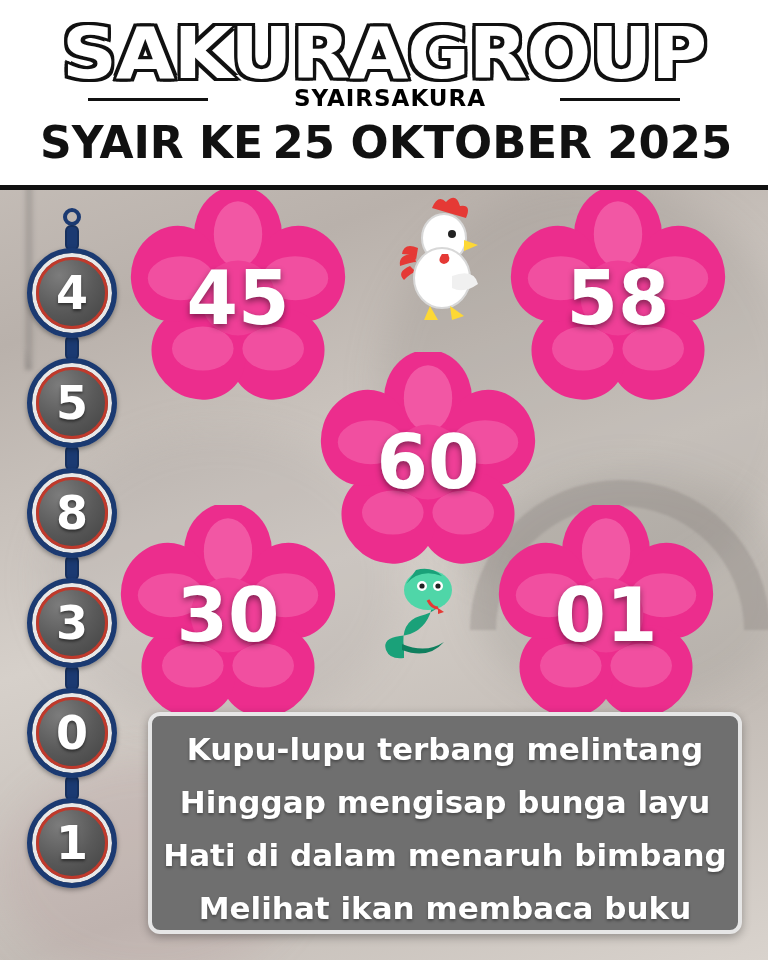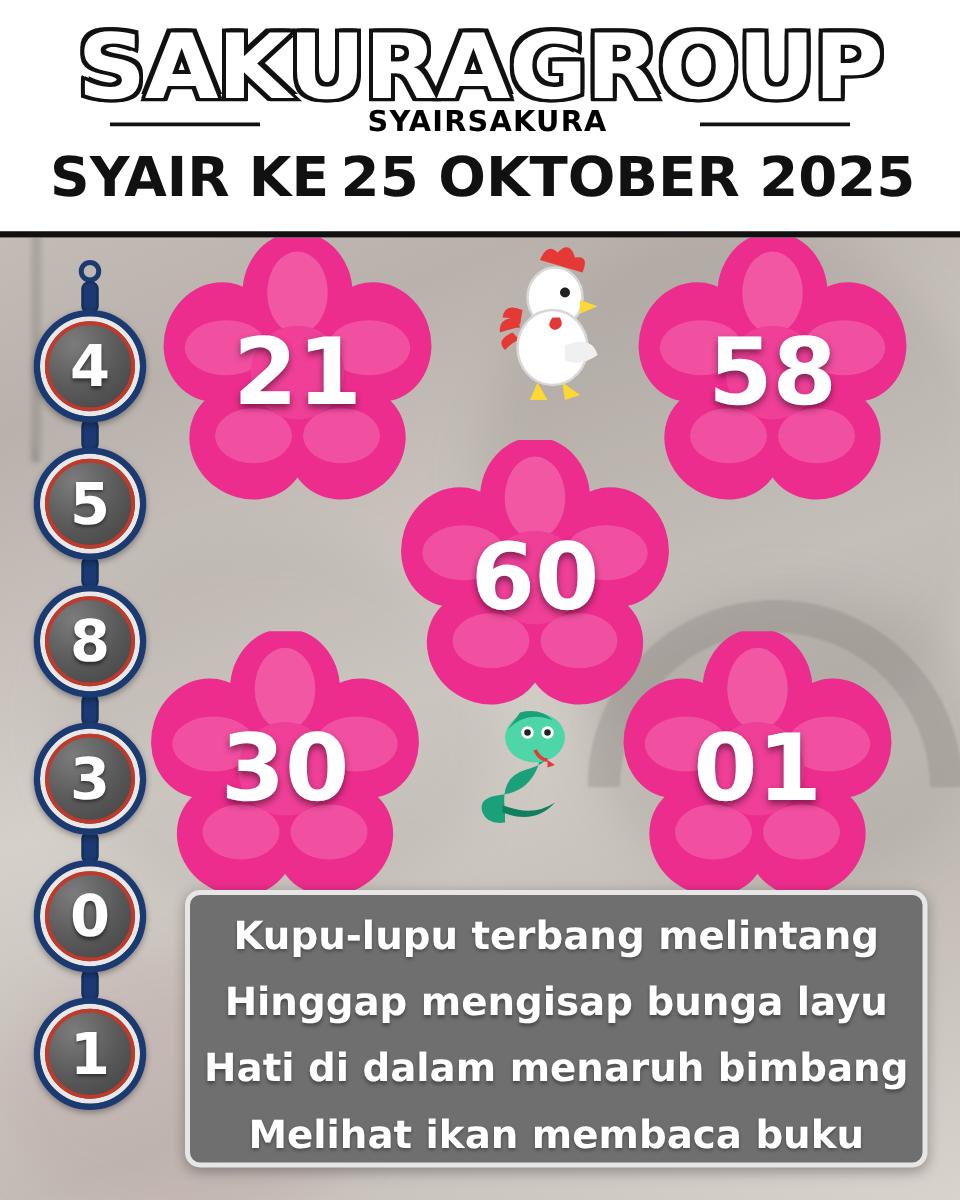--- a/index.html
+++ b/index.html
@@ -278,21 +278,21 @@
         <ellipse cx="64" cy="151" rx="44" ry="40" fill="#ec2d8d" transform="rotate(216 64 151)"></ellipse>
         <ellipse cx="43" cy="78" rx="44" ry="40" fill="#ec2d8d" transform="rotate(288 43 78)"></ellipse>
         <ellipse cx="100" cy="42" rx="22" ry="30" fill="#f87ab8" opacity="0.55"></ellipse>
         <ellipse cx="152" cy="82" rx="30" ry="20" fill="#f87ab8" opacity="0.45"></ellipse>
         <ellipse cx="132" cy="146" rx="28" ry="20" fill="#f87ab8" opacity="0.45"></ellipse>
         <ellipse cx="68" cy="146" rx="28" ry="20" fill="#f87ab8" opacity="0.45"></ellipse>
         <ellipse cx="48" cy="82" rx="30" ry="20" fill="#f87ab8" opacity="0.45"></ellipse>
         <circle cx="100" cy="100" r="34" fill="#ef3f97"></circle>
       </g>
     </svg>
-    <div class="num">21</div>
+    <div class="num">45</div>
   </div>
 
   <div class="flower f2">
     <svg viewBox="0 0 200 200">
       <g>
         <ellipse cx="100" cy="42" rx="40" ry="44" fill="#ec2d8d"></ellipse>
         <ellipse cx="157" cy="78" rx="44" ry="40" fill="#ec2d8d" transform="rotate(72 157 78)"></ellipse>
         <ellipse cx="136" cy="151" rx="44" ry="40" fill="#ec2d8d" transform="rotate(144 136 151)"></ellipse>
         <ellipse cx="64" cy="151" rx="44" ry="40" fill="#ec2d8d" transform="rotate(216 64 151)"></ellipse>
         <ellipse cx="43" cy="78" rx="44" ry="40" fill="#ec2d8d" transform="rotate(288 43 78)"></ellipse>

